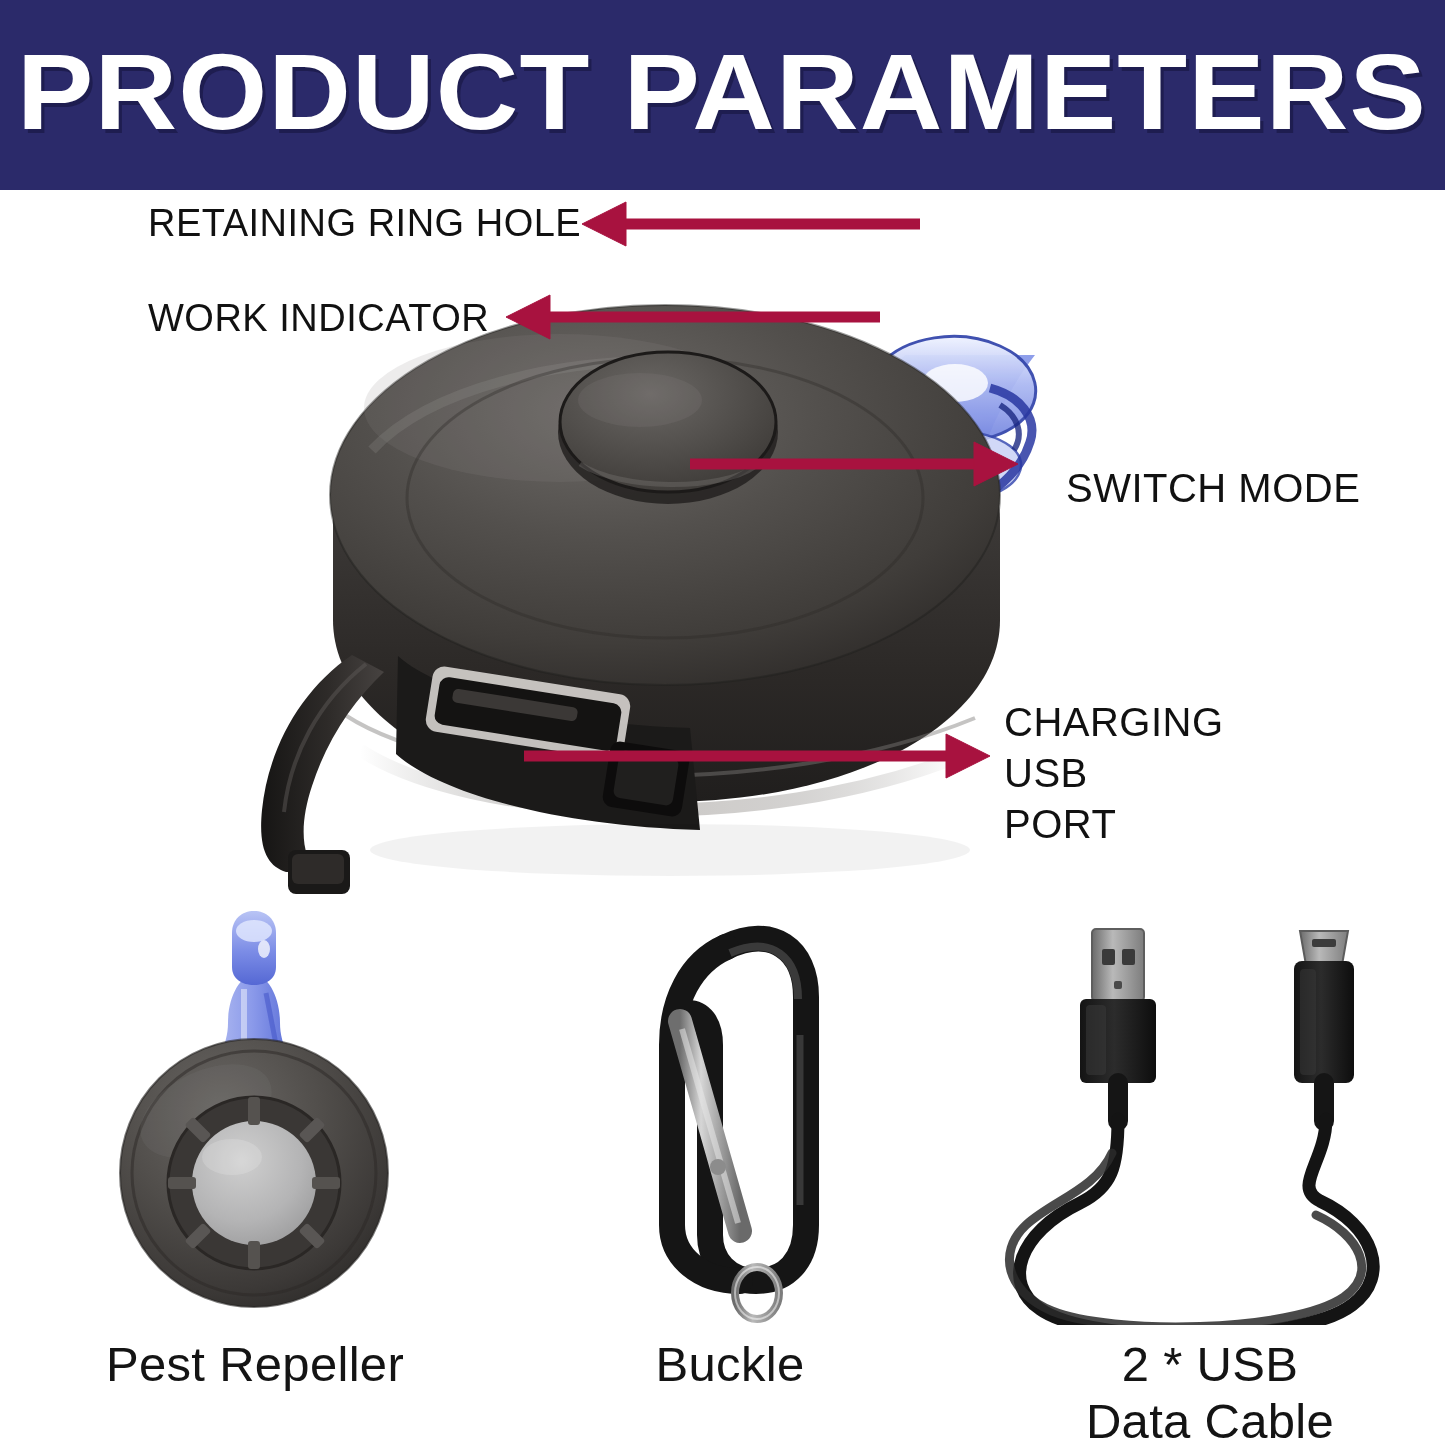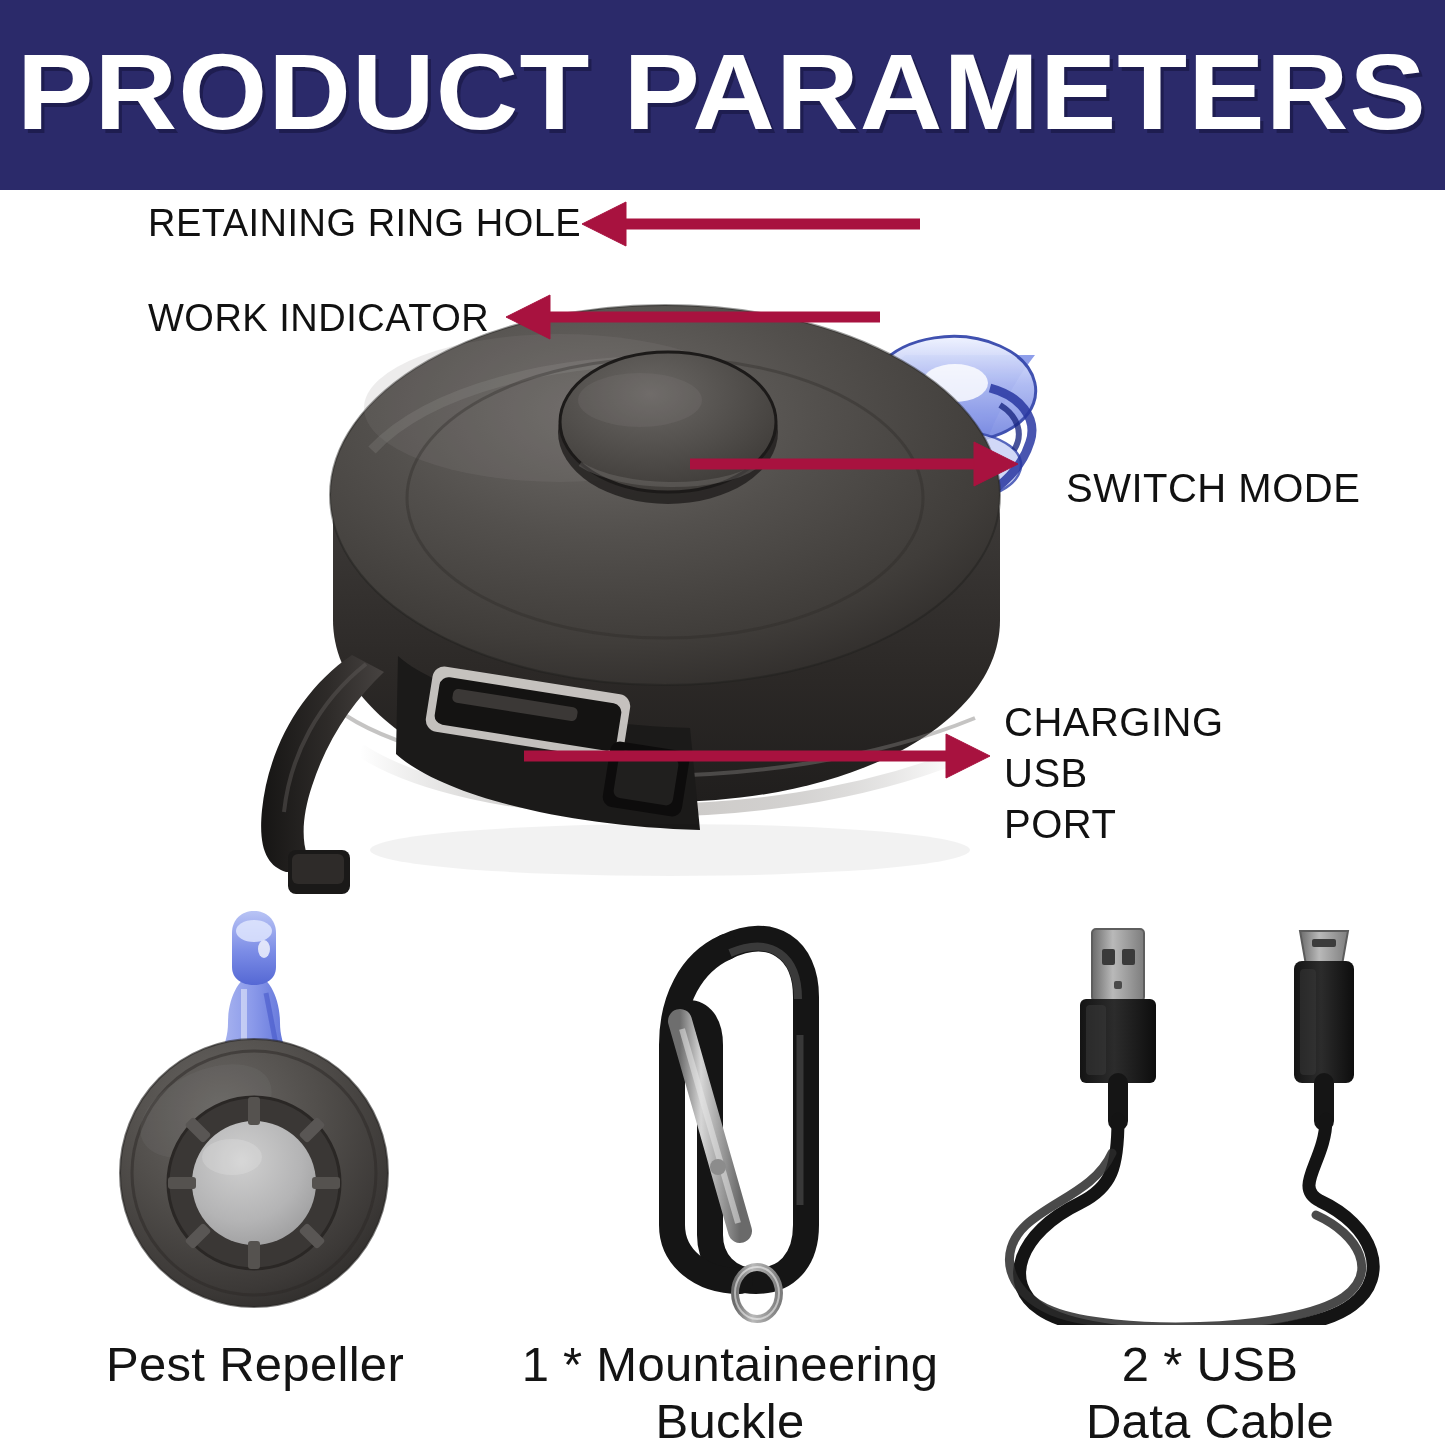--- a/index.html
+++ b/index.html
@@ -330,21 +330,20 @@
         <polygon points="990,756 946,734 946,778"></polygon>
       </g>
     </g>
   </svg>
 
   <div class="caption" style="left:20px; top:1336px; width:470px;">
     <div>Pest Repeller</div>
   </div>
 
   <div class="caption" style="left:480px; top:1336px; width:500px;">
-    <div>1 * Mountaineering</div>
     <div>Buckle</div>
   </div>
 
   <div class="caption" style="left:985px; top:1336px; width:450px;">
     <div>2 * USB</div>
     <div>Data Cable</div>
   </div>
 
 </div>
 

